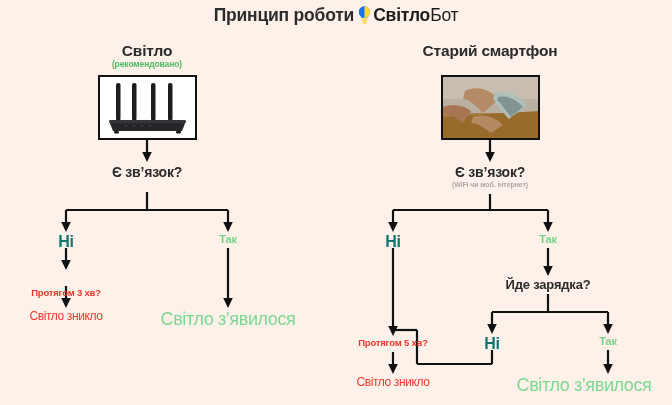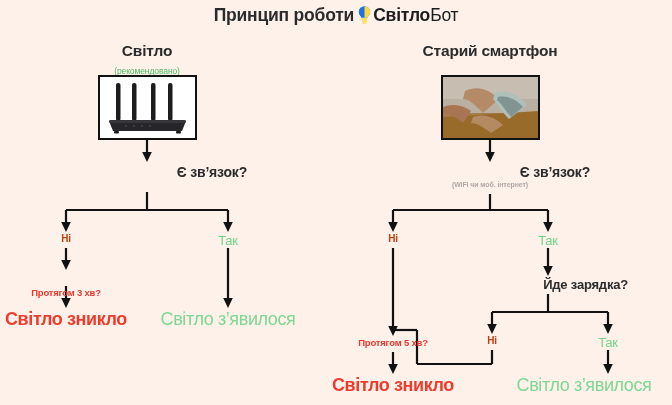--- a/index.html
+++ b/index.html
@@ -46,24 +46,24 @@
   }
   
   .heading {
     font-size: 15.5px;
     font-weight: bold;
     color: #2b2b2b;
     letter-spacing: -0.2px;
   }
   .subnote-green {
     font-size: 8.5px;
-    font-weight: normal;
+    font-weight: bold;
     color: #4fb963;
     letter-spacing: -0.1px;
-    margin-top: 8px;
+    margin-top: 1px;
   }
   .subnote-gray {
     font-size: 7px;
     font-weight: bold;
     color: #b0a8a4;
     letter-spacing: -0.1px;
     margin-top: 1px;
   }
   
   .photo {
@@ -73,39 +73,38 @@
   }
   #router-photo { background: #ffffff; }
   #phone-photo  { background: #5c3d28; }
 
   
   .question {
     font-size: 14px;
     font-weight: bold;
     color: #2b2b2b;
     letter-spacing: -0.2px;
-    text-align: right;
   }
   
   .lbl-no {
-    font-size: 10px; font-weight: bold;
-    color: #c2410c; letter-spacing: -0.2px;
+    font-size: 16px; font-weight: bold;
+    color: #0f766e; letter-spacing: -0.2px;
   }
   .lbl-yes {
-    font-size: 13px; font-weight: normal;
+    font-size: 11px; font-weight: bold;
     color: #74d48a; letter-spacing: -0.2px;
   }
   
   .timer {
     font-size: 9.5px; font-weight: bold;
     color: #e8392d; letter-spacing: -0.2px;
   }
   
   .outcome-red {
-    font-size: 18px; font-weight: bold;
+    font-size: 12px; font-weight: normal;
     color: #ef3b2c; letter-spacing: -0.4px;
   }
   .outcome-green {
     font-size: 18px; font-weight: normal;
     color: #7fd792; letter-spacing: -0.4px;
   }
   
   #abo {
     position: absolute;
     left: 258px; top: 92px; width: 130px;

